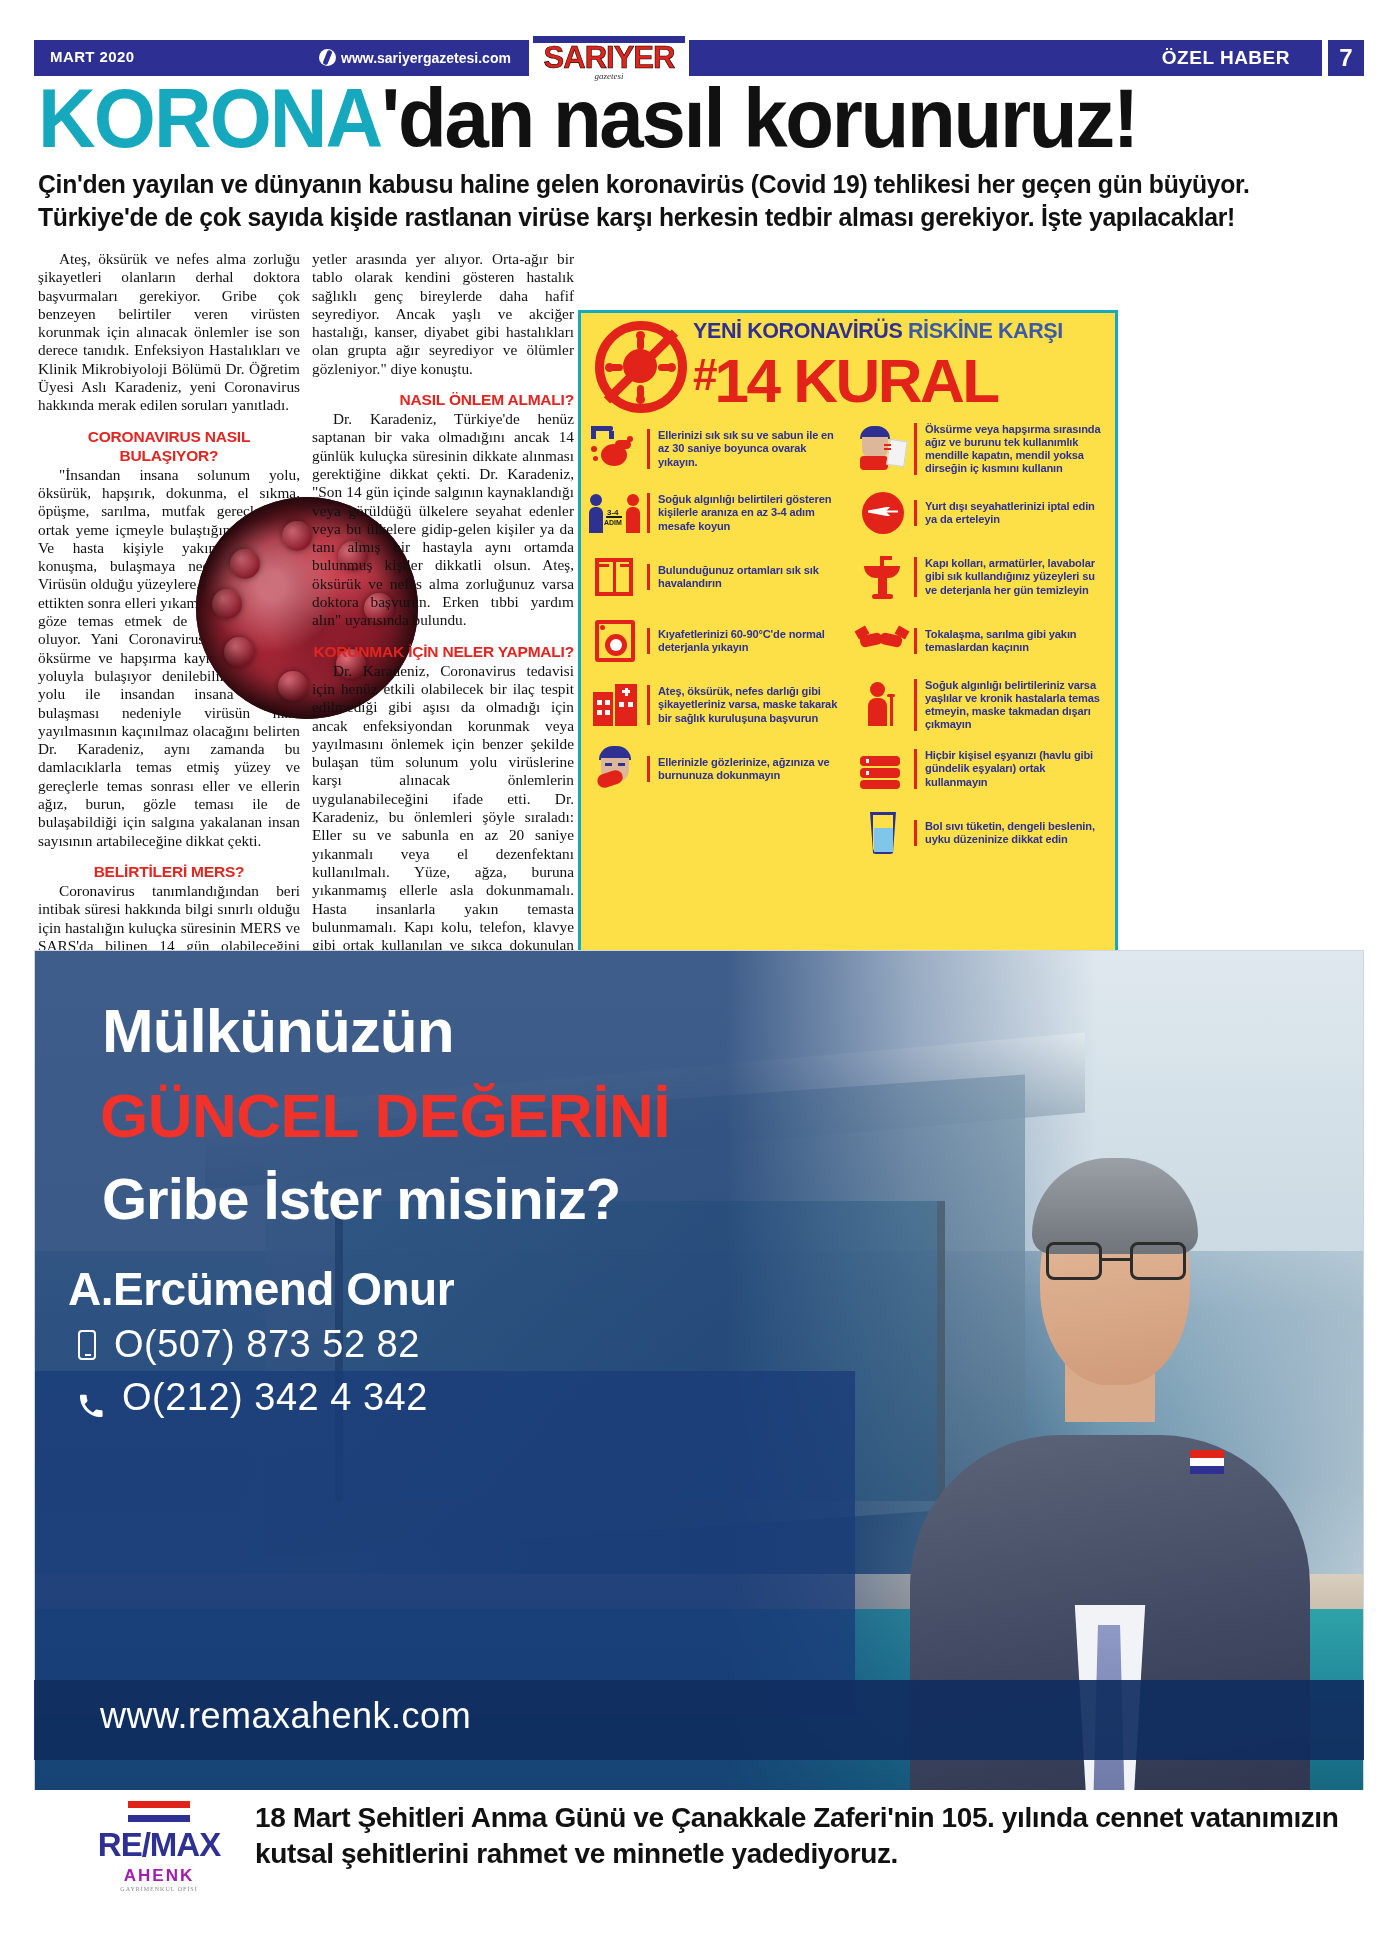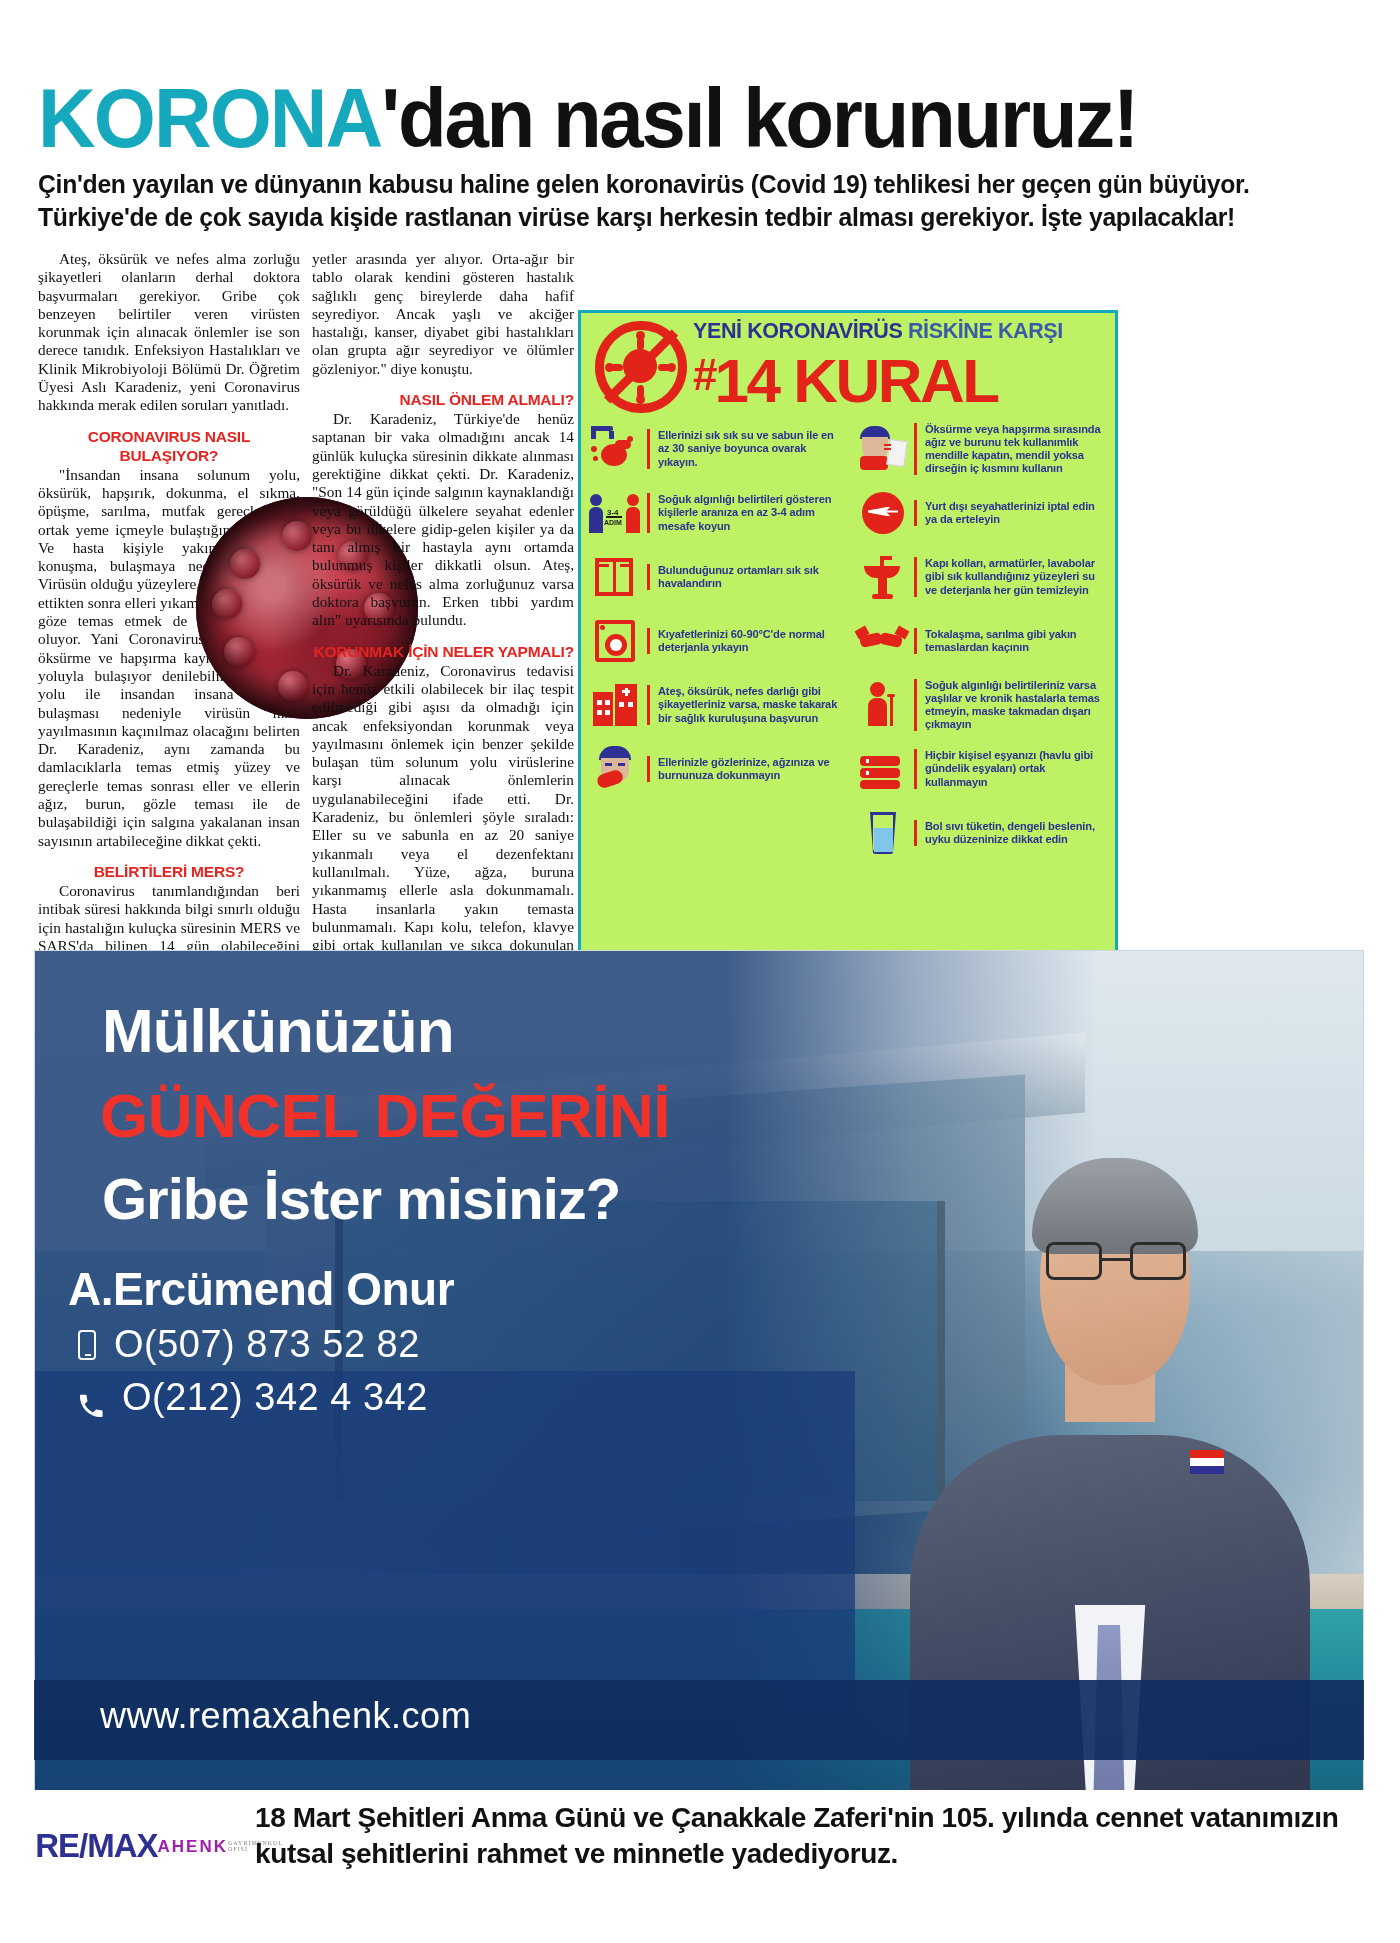--- a/index.html
+++ b/index.html
@@ -68,21 +68,21 @@
         radial-gradient(circle at 50% 50%, #b0303f 0 48%, #3c0a12 78%, #13040a 100%);
   }
   .virus-circle .sp { position:absolute; width:30px; height:30px; border-radius:50%;
                       background:radial-gradient(circle at 35% 32%, #e2717e, #8e1f2d 70%, #5a0f18);
                       box-shadow:0 0 6px rgba(0,0,0,.5); }
   .virus-circle .ring { position:absolute; inset:0; border-radius:50%;
                         box-shadow:inset 0 0 38px 12px rgba(0,0,0,.75); }
 
   
   .poster { position:absolute; left:578px; top:310px; width:540px; height:782px;
-            background:#bef264; border:3px solid #16a8bd; }
+            background:#fde047; border:3px solid #16a8bd; }
   .poster-head { position:relative; height:104px; }
   .no-virus { position:absolute; left:14px; top:8px; width:92px; height:92px; }
   .nv-circ { position:absolute; inset:0; border:9px solid #e2231a; border-radius:50%; }
   .nv-slash { position:absolute; left:-2px; top:41px; width:96px; height:9px; background:#e2231a;
               transform:rotate(-45deg); }
   .nv-core { position:absolute; left:28px; top:28px; width:34px; height:34px; border-radius:50%; background:#e2231a; }
   .nv-spike { position:absolute; width:7px; height:13px; background:#e2231a; border-radius:4px; }
   .nv-dot { position:absolute; width:9px; height:9px; border-radius:50%; background:#e2231a; }
 
   .poster-title { position:absolute; left:112px; top:6px; width:418px; }
@@ -154,21 +154,21 @@
               font-weight:400; font-size:38px; display:flex; align-items:center; gap:18px; letter-spacing:.5px; }
   .ad-phone1 { top:1323px; }
   .ad-phone2 { top:1376px; }
   .ico-mobile { width:18px; height:30px; border:2.5px solid #fff; border-radius:4px; position:relative; flex:0 0 18px; }
   .ico-mobile:after { content:""; position:absolute; left:5px; bottom:2px; width:6px; height:2px; background:#fff; }
   .ico-phone { width:26px; height:26px; flex:0 0 26px; position:relative; }
 
   .ad-footer { position:absolute; left:34px; top:1790px; width:1330px; height:115px; background:#fff;
                display:flex; align-items:center; }
   .remax-logo { position:absolute; left:30px; top:10px; width:190px; height:92px;
-                display:flex; flex-direction:row; align-items:center; justify-content:center; }
+                display:flex; flex-direction:column; align-items:center; justify-content:center; }
   .rm-word { font-family:"Liberation Sans",sans-serif; font-weight:700; font-size:33px;
              letter-spacing:-1px; color:#2e3192; display:flex; align-items:center; }
   .rm-bars { width:62px; height:22px; display:flex; flex-direction:column; margin-bottom:3px; }
   .rm-bars i { height:7px; display:block; }
   .rm-bars i:nth-child(1){ background:#e2231a; }
   .rm-bars i:nth-child(2){ background:#fff; }
   .rm-bars i:nth-child(3){ background:#2e3192; }
   .rm-sub { font-family:"Liberation Sans",sans-serif; font-weight:700; font-size:17px;
             letter-spacing:2px; color:#a21caf; margin-top:2px; }
   .rm-tiny { font-size:6px; color:#888; letter-spacing:1px; }
@@ -200,20 +200,36 @@
   .ic { position:absolute; }
   .ic.red { background:#e2231a; }
   .ic.blue { background:#2e3192; }
   .circ { border-radius:50%; }
 </style>
 </head>
 <body>
 
 <div class="page">
 
+  <div class="masthead">
+    <div class="mast-blue"></div>
+    <div class="mast-pagebox"></div>
+    <div class="mast-date">MART 2020</div>
+    <div class="mast-web">
+      <span class="globe-ico"></span>
+      <span>www.sariyergazetesi.com</span>
+    </div>
+    <div class="mast-logo">
+      <div class="bar"></div>
+      <div class="nm">SARIYER</div>
+      <div class="sub">gazetesi</div>
+    </div>
+    <div class="mast-section">ÖZEL HABER</div>
+    <div class="mast-pageno">7</div>
+  </div>
 
   <h1 class="headline"><span class="hl-teal">KORONA</span><span class="hl-black">'dan nasıl korunuruz!</span></h1>
 
   <div class="deck">Çin'den yayılan ve dünyanın kabusu haline gelen koronavirüs (Covid 19) tehlikesi her geçen gün büyüyor. Türkiye'de de çok sayıda kişide rastlanan virüse karşı herkesin tedbir alması gerekiyor. İşte yapılacaklar!</div>
 
   <div class="col col1">
     <p>Ateş, öksürük ve nefes alma zorluğu şikayetleri olanların derhal doktora başvurmaları gerekiyor. Gribe çok benzeyen belirtiler veren virüsten korunmak için alınacak önlemler ise son derece tanıdık. Enfeksiyon Hastalıkları ve Klinik Mikrobiyoloji Bölümü Dr. Öğretim Üyesi Aslı Karadeniz, yeni Coronavirus hakkında merak edilen soruları yanıtladı.</p>
     <p class="sub-head">CORONAVIRUS NASIL BULAŞIYOR?</p>
     <p>"İnsandan insana solunum yolu, öksürük, hapşırık, dokunma, el sıkma, öpüşme, sarılma, mutfak gereçlerinden ortak yeme içmeyle bulaştığını biliyoruz. Ve hasta kişiyle yakın mesafeden konuşma, bulaşmaya neden olabiliyor. Virüsün olduğu yüzeylere, cisimlere temas ettikten sonra elleri yıkamadan ağız, burun göze temas etmek de hastalığa neden oluyor. Yani Coronavirus diğerleri gibi öksürme ve hapşırma kaynaklı damlacık yoluyla bulaşıyor denilebilir." Solunum yolu ile insandan insana temasla bulaşması nedeniyle virüsün hızlı yayılmasının kaçınılmaz olacağını belirten Dr. Karadeniz, aynı zamanda bu damlacıklarla temas etmiş yüzey ve gereçlerle temas sonrası eller ve ellerin ağız, burun, gözle teması ile de bulaşabildiği için salgına yakalanan insan sayısının artabileceğine dikkat çekti.</p>
     <p class="sub-head">BELİRTİLERİ MERS?</p>

